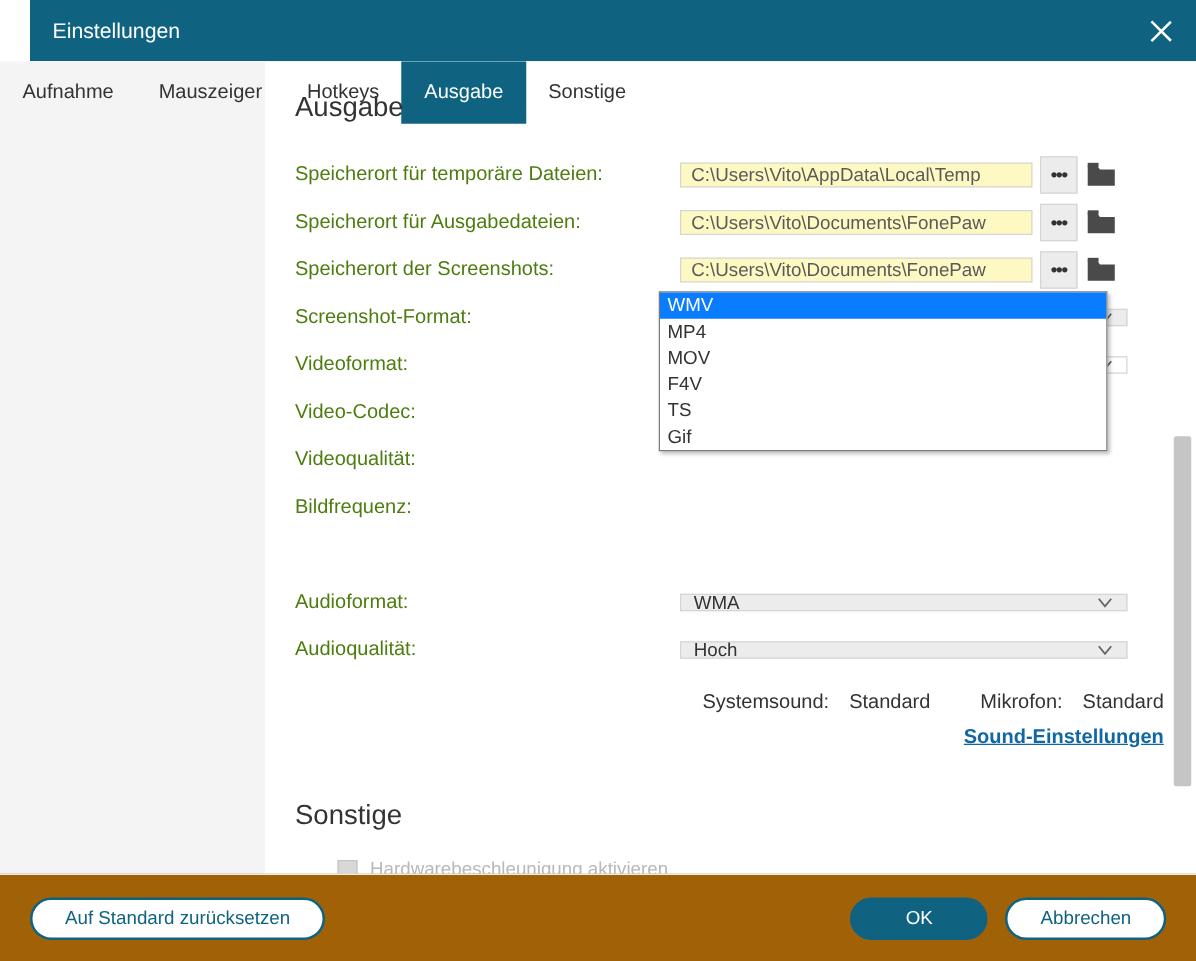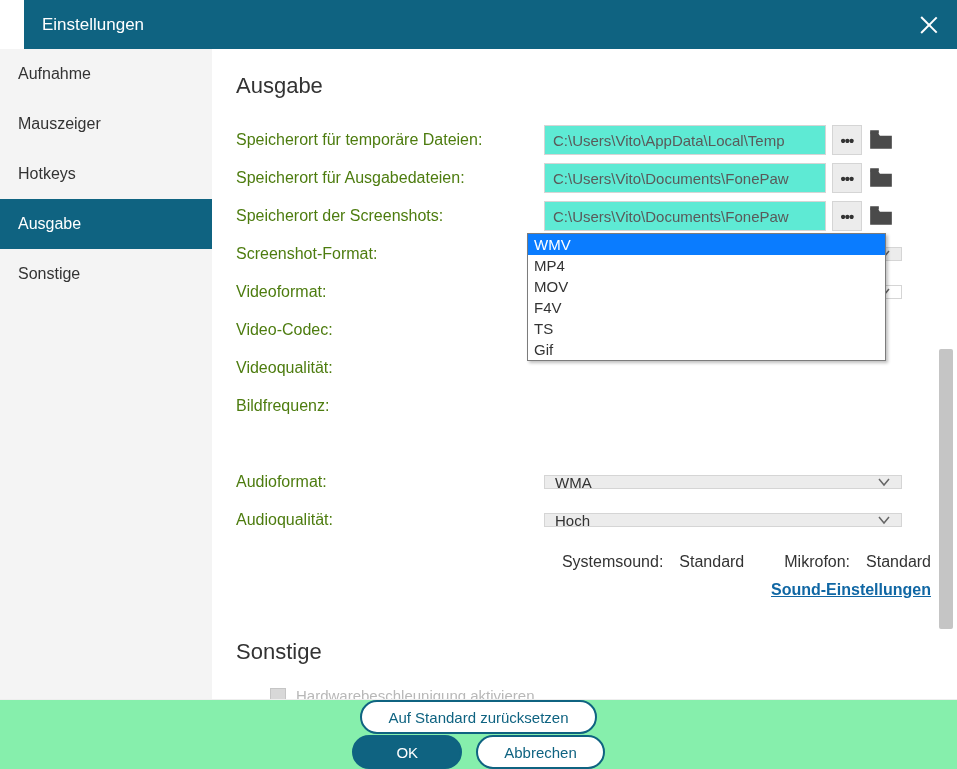--- a/index.html
+++ b/index.html
@@ -7,33 +7,33 @@
 
 .titlebar { background: #0f6381; color: #fff; height: 49px; display: flex; align-items: center; padding: 0 18px; justify-content: space-between; margin-left: 24px; }
 .titlebar .title { font-size: 17px; font-weight: 400; }
 .close-x { width: 20px; height: 20px; cursor: pointer; position: relative; }
 .close-x::before, .close-x::after { content: ""; position: absolute; left: 9px; top: -1px; width: 1.5px; height: 22px; background: #fff; }
 .close-x::before { transform: rotate(45deg); }
 .close-x::after { transform: rotate(-45deg); }
 
 .body { flex: 1; display: flex; overflow: hidden; background: #fff; }
 
-.sidebar { width: 212px; background: #f4f4f4; display: flex; flex-direction: column; }
+.sidebar { width: 212px; background: #f4f4f4; display: flex; }
 .sidebar-item { height: 50px; display: flex; align-items: center; padding: 0 18px; font-size: 16px; color: #333; cursor: pointer; }
 .sidebar-item.active { background: #0f6381; color: #fff; }
 
 .main { flex: 1; position: relative; padding: 24px 24px 0 24px; overflow: hidden; }
 .section-title { font-size: 22px; font-weight: 400; margin-bottom: 22px; color: #333; }
 .section-title.second { margin-top: 120px; }
 
 .form-row { display: flex; align-items: center; height: 38px; margin-bottom: 0; }
 .form-label { flex: 0 0 308px; text-align: left; padding-right: 23px; font-size: 16px; color: #4d7c0f; }
 .form-ctrl { flex: 0 0 358px; }
 
-.path-input { width: 282px; height: 30px; background: #5eead4; border: 1px solid #d5d5d5; padding: 0 8px; font-size: 15px; color: #5a5a5a; white-space: nowrap; overflow: hidden; text-overflow: ellipsis; display: flex; align-items: center; }
+.path-input { width: 282px; height: 20px; background: #fef9c3; border: 1px solid #d5d5d5; padding: 0 8px; font-size: 15px; color: #5a5a5a; white-space: nowrap; overflow: hidden; text-overflow: ellipsis; display: flex; align-items: center; }
 .dots-btn { width: 30px; height: 30px; background: #ececec; border: 1px solid #d5d5d5; display: flex; align-items: center; justify-content: center; cursor: pointer; font-weight: bold; letter-spacing: -1px; }
 .folder-icon { width: 26px; height: 22px; cursor: pointer; }
 .folder-icon svg { width: 100%; height: 100%; display: block; }
 
 .select { width: 358px; height: 14px; background: #ececec; border: 1px solid #d5d5d5; display: flex; align-items: center; padding: 0 10px; cursor: pointer; position: relative; justify-content: space-between; }
 .select.open { background: #fff; }
 .select-text { font-size: 15px; color: #333; }
 .chev { width: 14px; height: 14px; }
 .chev svg { width: 100%; height: 100%; display: block; }
 
@@ -44,21 +44,21 @@
 .status-row { display: flex; justify-content: flex-end; gap: 40px; padding-right: 2px; margin-top: 14px; }
 .status-pair { display: flex; gap: 16px; font-size: 16px; }
 .link-row { display: flex; justify-content: flex-end; margin-top: 10px; padding-right: 2px; }
 .link { color: #1067a4; text-decoration: underline; cursor: pointer; font-size: 16px; font-weight: bold; }
 
 .chk-row { display: flex; align-items: center; gap: 10px; margin-top: 10px; padding-left: 34px; color: #b8b8b8; }
 .chk { width: 16px; height: 16px; background: #d8d8d8; border: 1px solid #c5c5c5; }
 
 .scrollbar { position: absolute; right: 4px; top: 300px; width: 14px; height: 280px; background: #c5c5c5; border-radius: 2px; }
 
-.footer { height: 70px; border-top: 1px solid #eee; display: flex; align-items: center; padding: 0 24px; justify-content: space-between; background: #86efac; flex-direction: column; }
+.footer { height: 70px; border-top: 1px solid #eee; display: flex; align-items: center; padding: 0 24px; justify-content: space-between; background: #a16207; }
 .btn { height: 34px; border-radius: 17px; display: inline-flex; align-items: center; justify-content: center; padding: 0 26px; font-size: 15px; cursor: pointer; }
 .btn-outline { border: 2px solid #0f6381; color: #0f6381; background: #fff; }
 .btn-primary { border: 2px solid #0f6381; background: #0f6381; color: #fff; min-width: 110px; }
 .footer-right { display: flex; gap: 14px; }
 </style>
 </head>
 <body>
 
 <div class="titlebar">
   <span class="title">Einstellungen</span>

